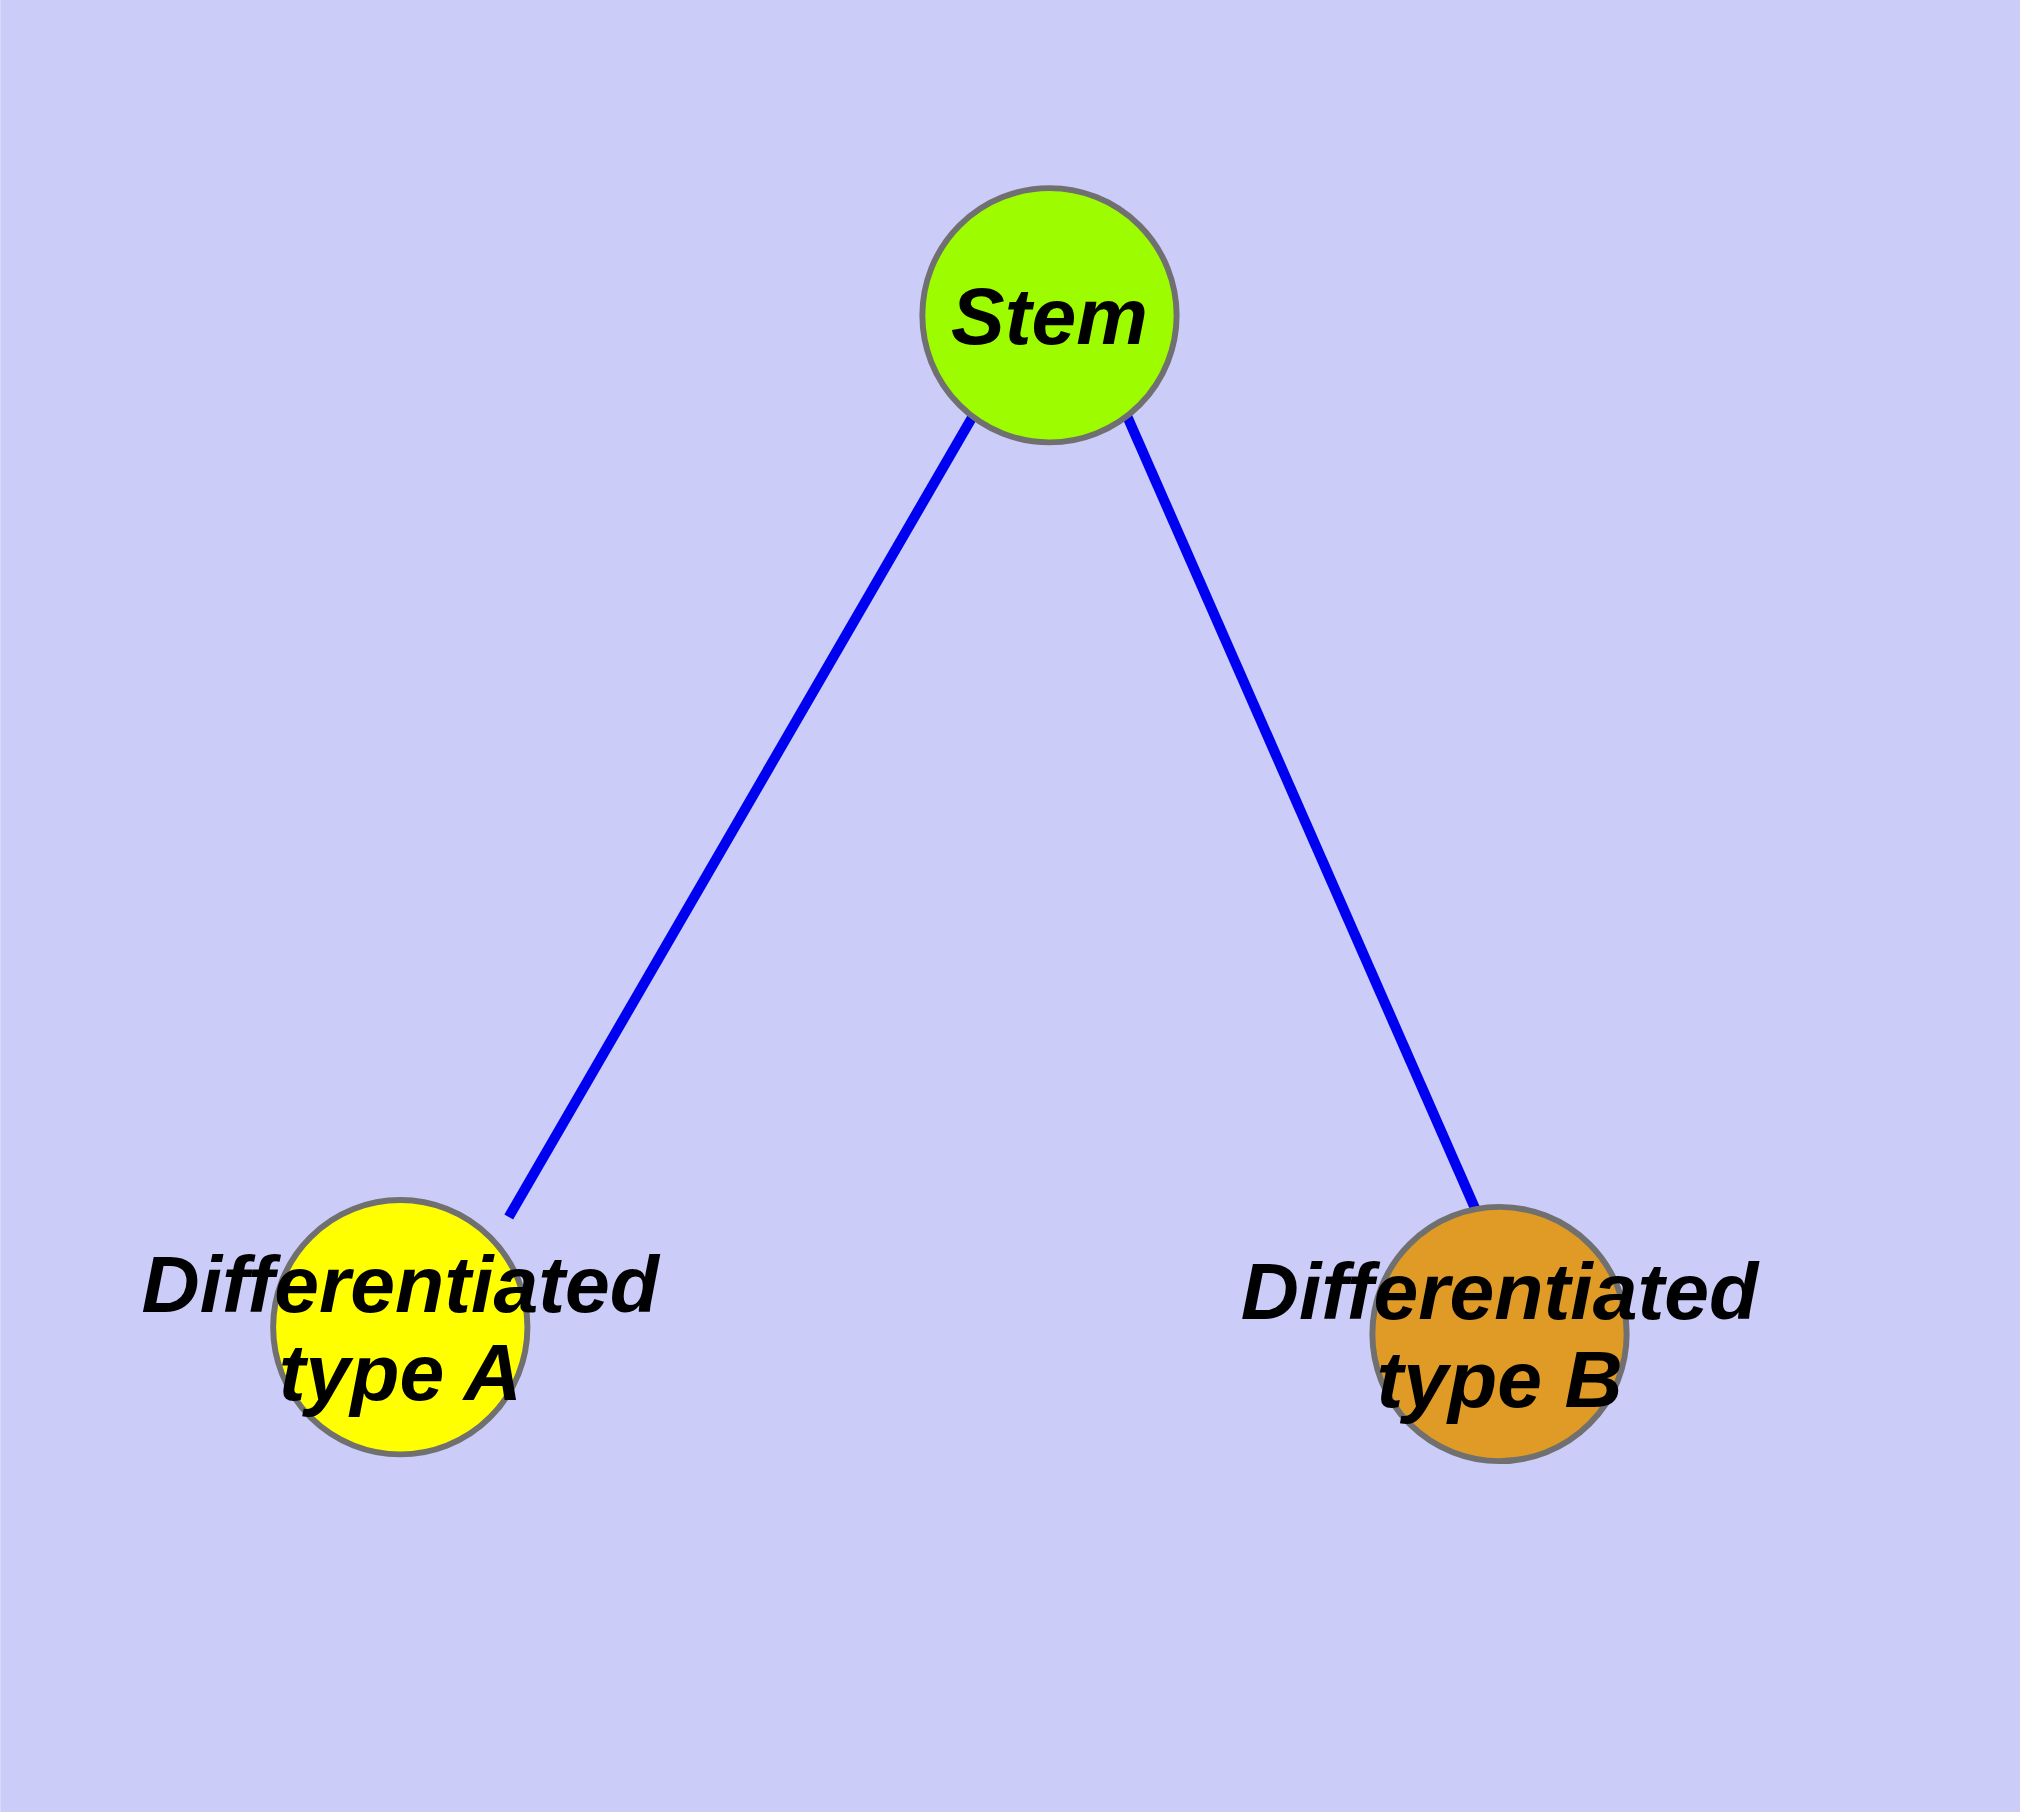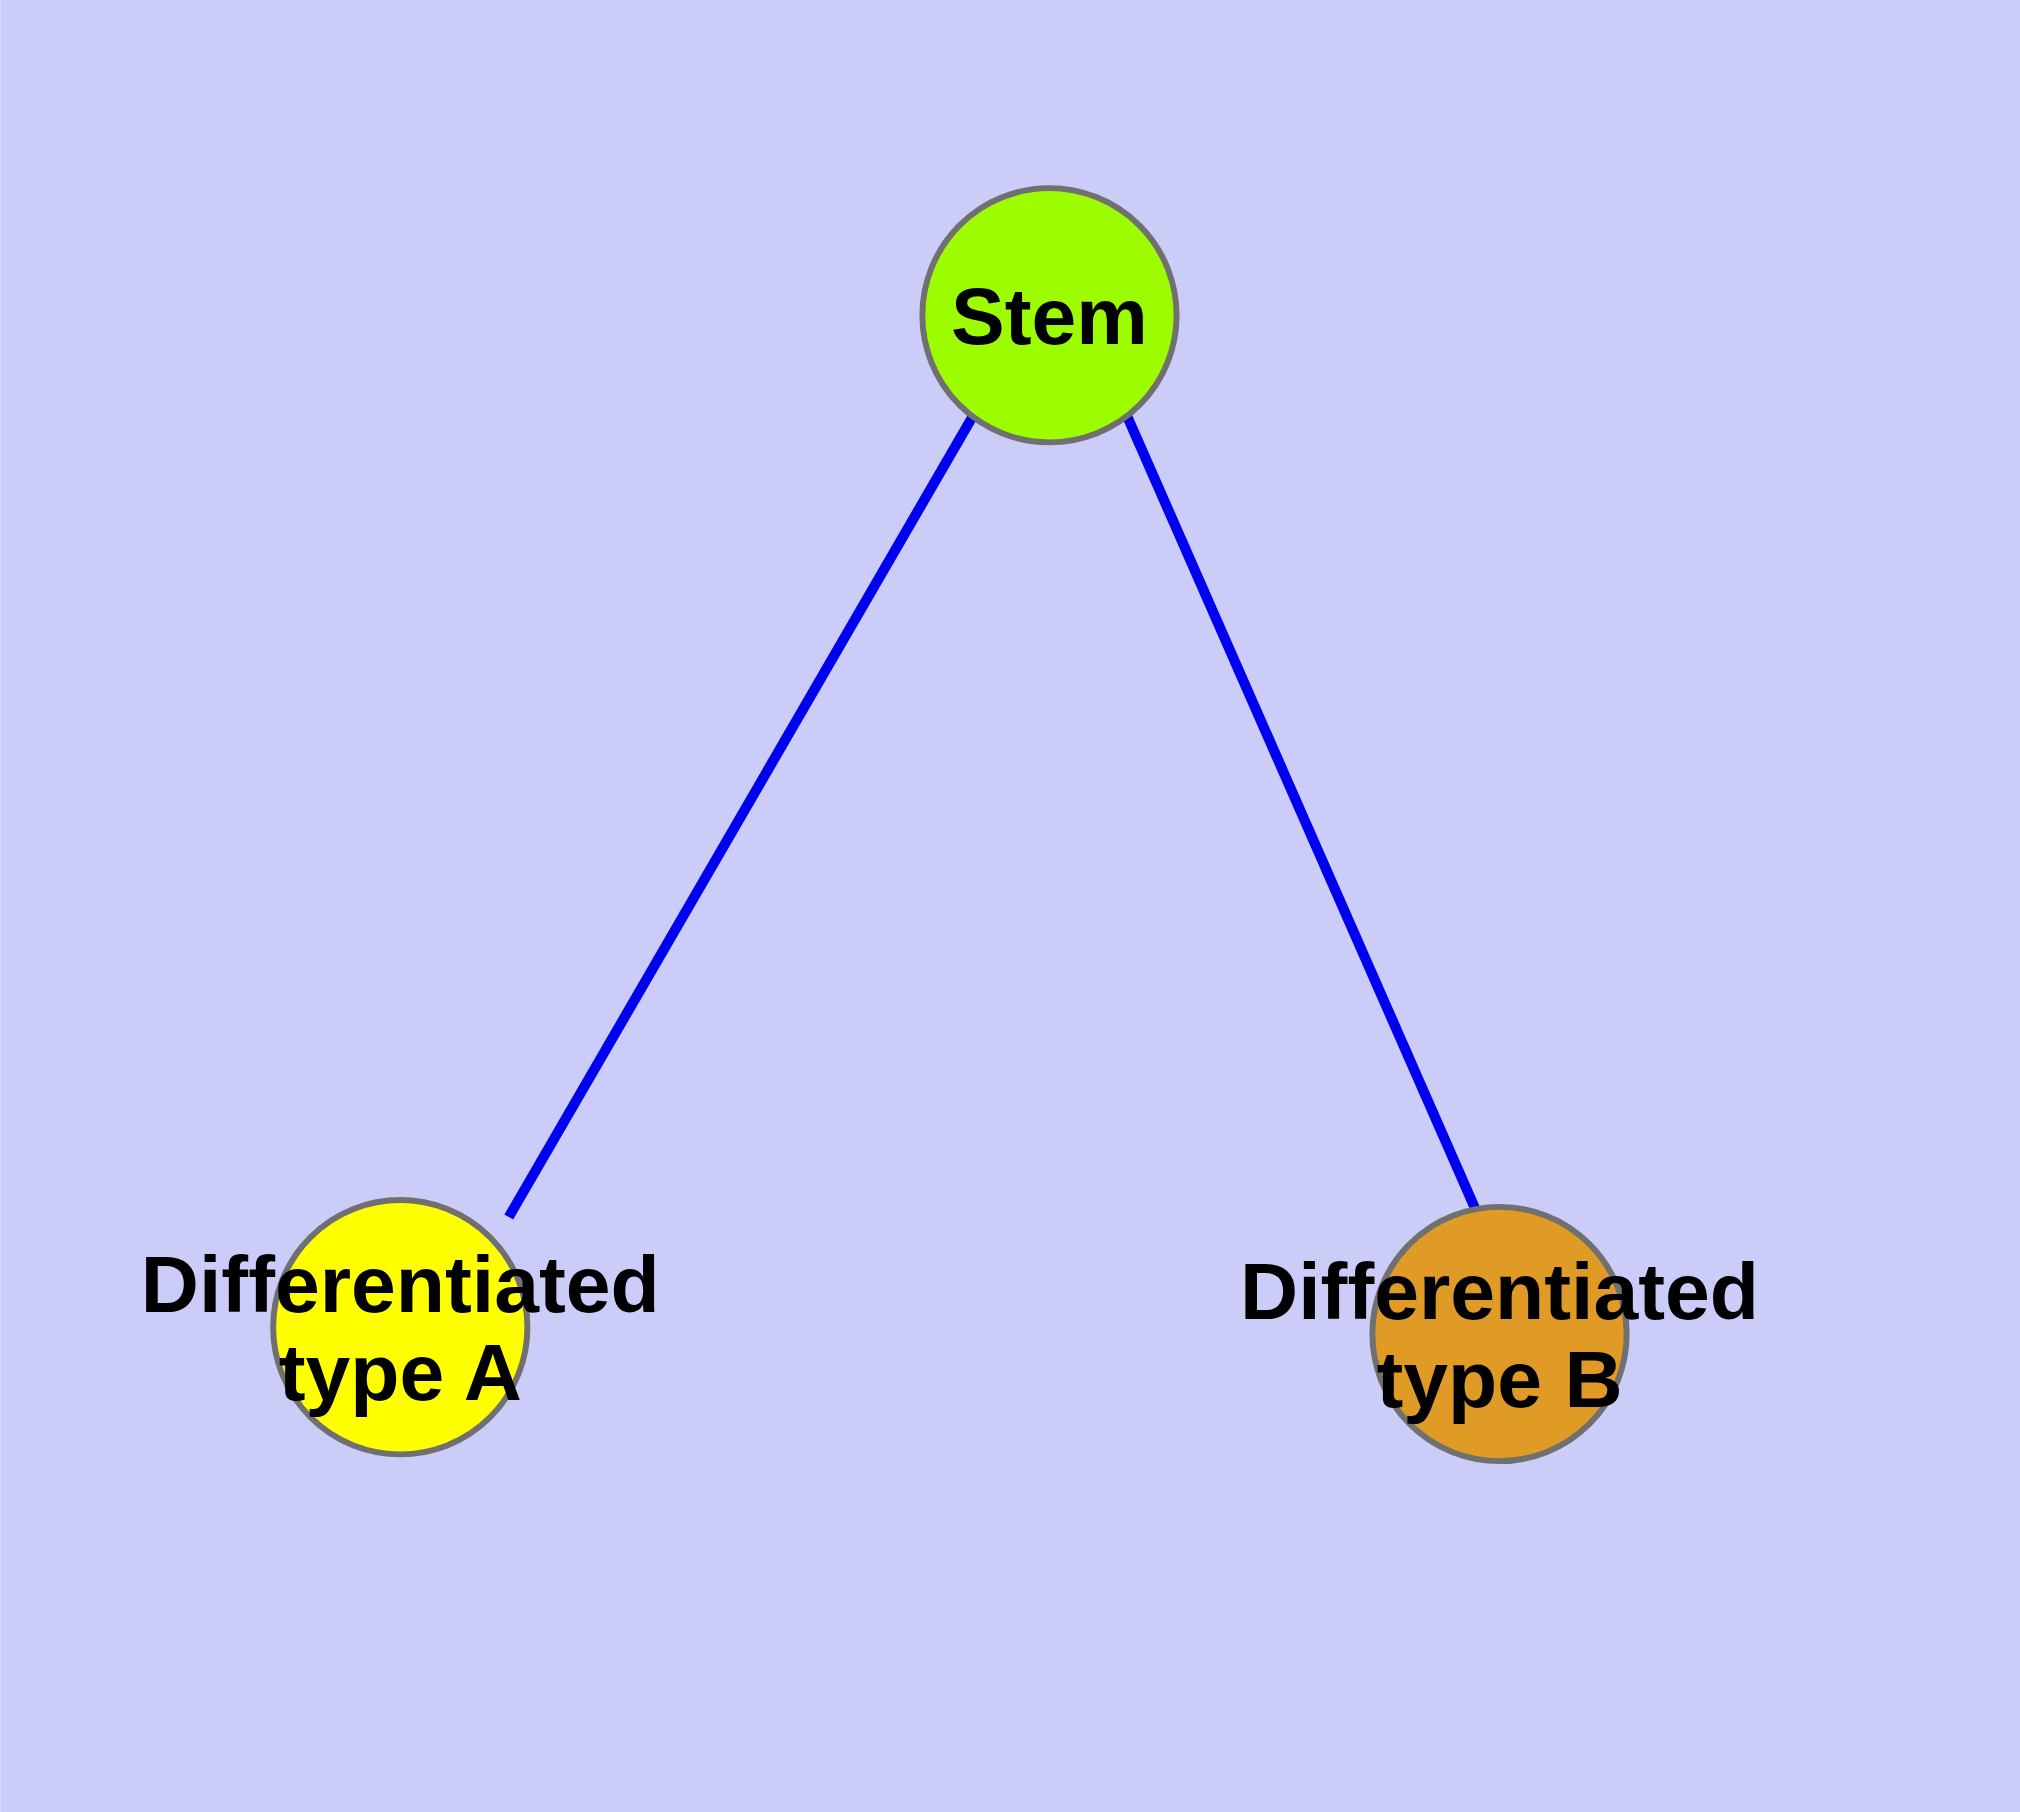--- a/index.html
+++ b/index.html
@@ -6,20 +6,21 @@
     margin: 0;
     padding: 0;
     background: #ffffff;
   }
   #canvas {
     position: relative;
     width: 2021px;
     height: 1812px;
     overflow: hidden;
     font-family: "Liberation Sans", sans-serif;
+    font-style: italic;
   }
   #graph-svg {
     position: absolute;
     top: 0;
     left: 0;
     width: 2021px;
     height: 1812px;
     display: block;
   }
   .node-label {

